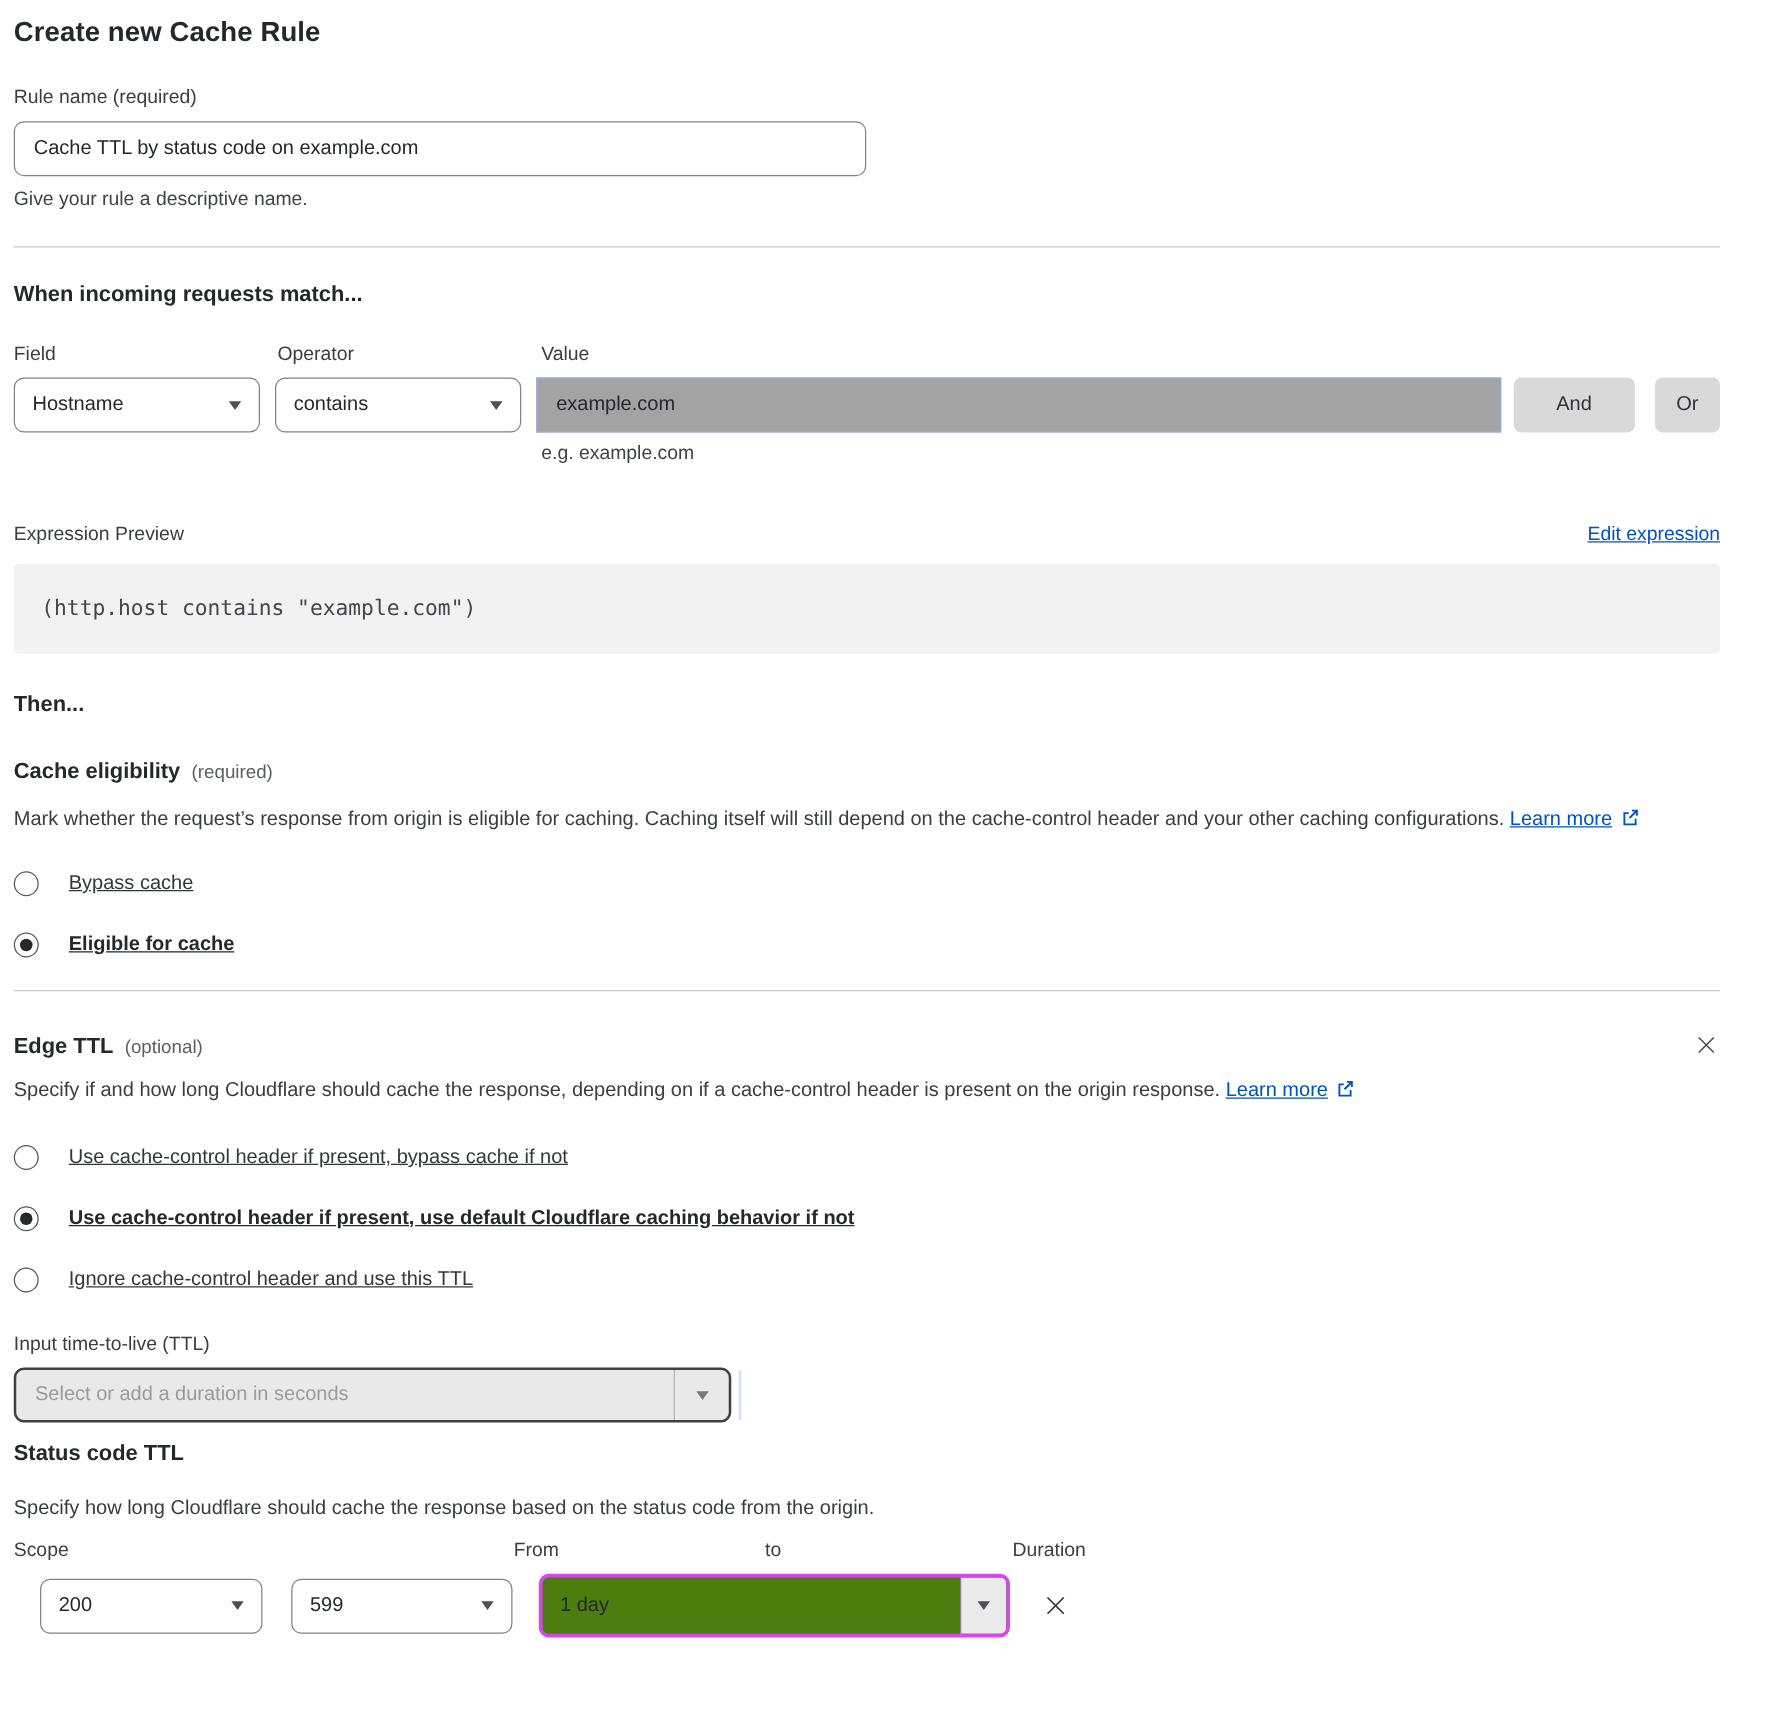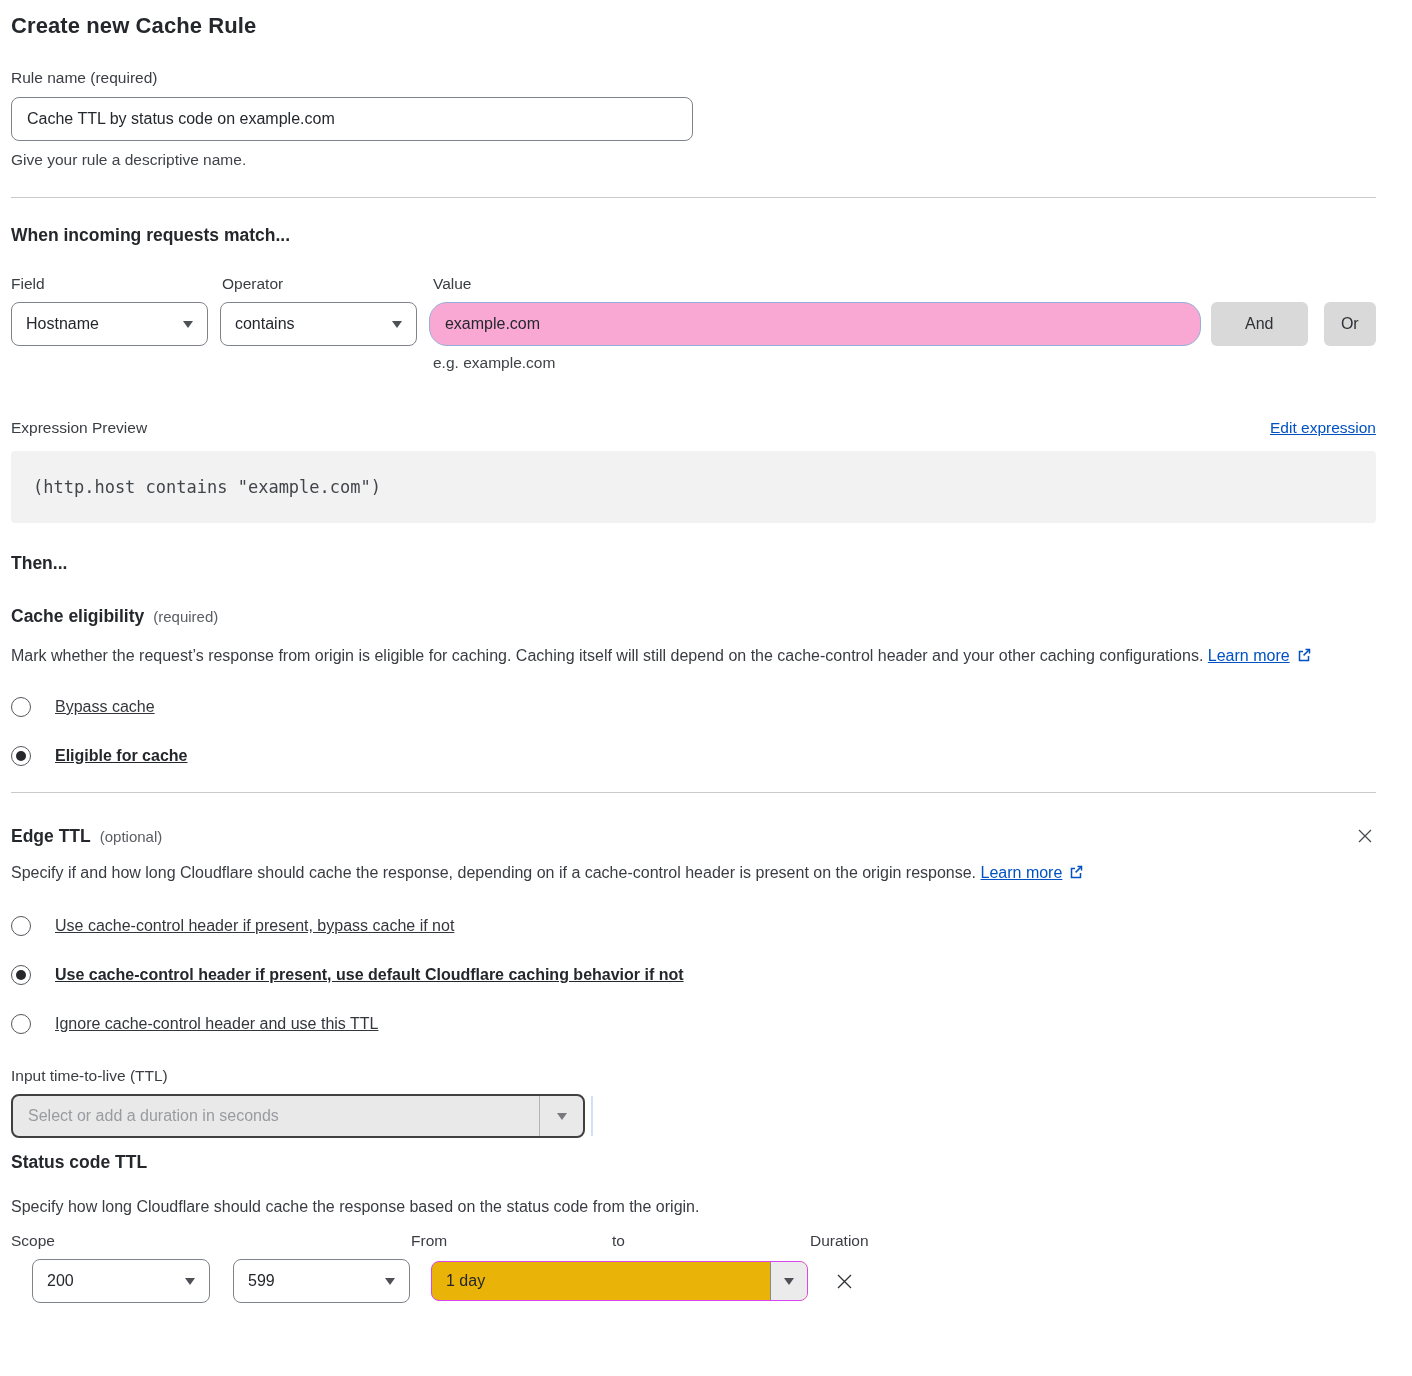--- a/index.html
+++ b/index.html
@@ -36,22 +36,22 @@
   .w-val { width: 781px; margin-left: 12px; }
 
   .select {
     height: 44px; border: 1px solid #7f848b; border-radius: 8px; background: #fff;
     display: flex; align-items: center; justify-content: space-between;
     padding: 0 14px; font-size: 16px; color: #24272c; cursor: pointer;
   }
   .chev { width: 0; height: 0; border-left: 5.5px solid transparent; border-right: 5.5px solid transparent; border-top: 7px solid #4d5055; flex: none; margin-left: 8px; }
 
   .value-input {
-    height: 44px; border: 1px solid #94b0d8; border-radius: 18px;
-    background: #f9a8d4; padding: 0 15px; font-size: 16px; color: #24272c;
+    height: 44px; border: 1px solid #94b0d8; border-radius: 0;
+    background: #a3a3a3; padding: 0 15px; font-size: 16px; color: #24272c;
     font-family: "Liberation Sans", sans-serif; outline: none;
   }
 
   .btn-gray {
     height: 44px; border: none; border-radius: 6px; background: #d9d9da;
     font-family: "Liberation Sans", sans-serif; font-size: 16px; color: #2e3136;
     cursor: pointer;
   }
   .btn-and { width: 98px; margin-left: 10px; }
   .btn-or  { width: 53px; margin-left: 16px; }
@@ -110,21 +110,21 @@
   .status-desc { margin-top: 20px; }
 
   .status-labels { display: flex; margin-top: 10px; margin-bottom: 9px; }
   .status-controls { display: flex; align-items: center; margin-bottom: 0; }
   .w-scope { width: 379px; }
   .w-from  { width: 178px; margin-left: 21px; }
   .w-to    { width: 177px; margin-left: 23px; }
   .w-dur   { width: 377px; margin-left: 21px; }
 
   .combo {
-    height: 40px; border: 1px solid #d946ef; border-radius: 8px; background: #eab308;
+    height: 51px; border: 3px solid #d946ef; border-radius: 8px; background: #4d7c0f;
     display: flex; align-items: stretch; overflow: hidden;
   }
   .combo .combo-text { flex: 1; display: flex; align-items: center; padding: 0 14px; font-size: 16px; color: #24272c; }
   .combo .combo-arrow { width: 37px; border-left: 1px solid #86898e; background: #ebebec; display: flex; align-items: center; justify-content: center; cursor: pointer; }
   .combo .chev { margin-left: 0; }
 
   .remove-btn { margin-left: 24px; cursor: pointer; line-height: 0; padding: 2px; }
 </style>
 </head>
 <body>

